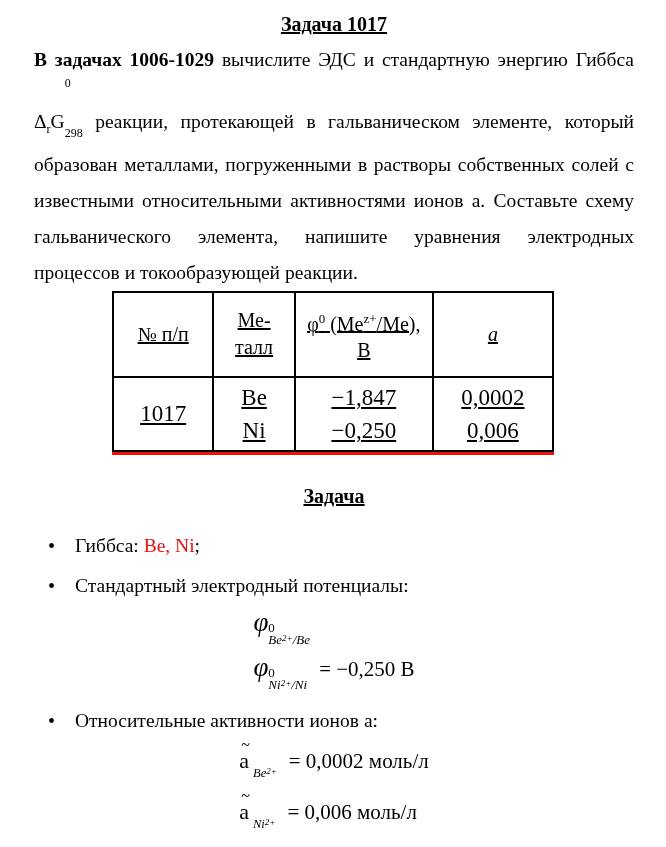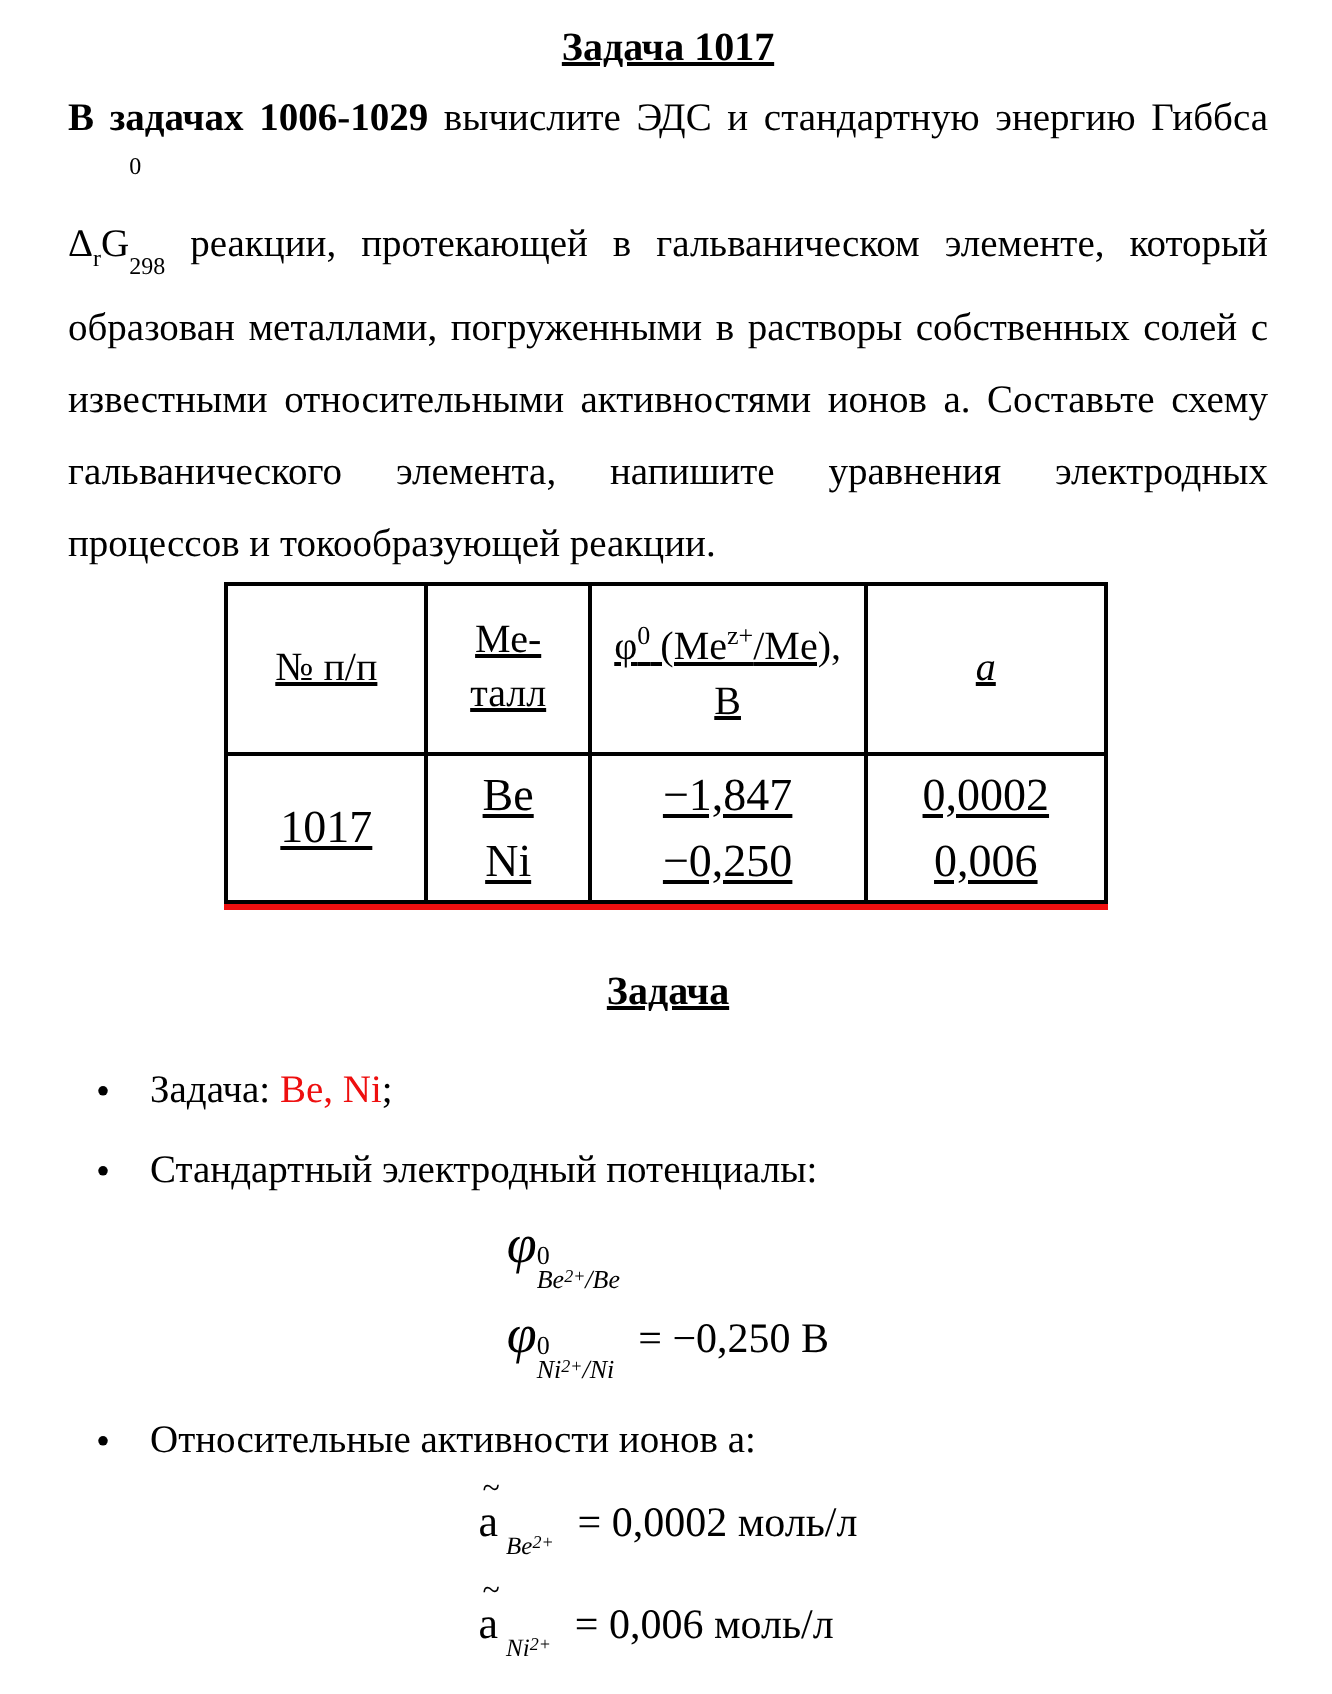--- a/index.html
+++ b/index.html
@@ -108,21 +108,21 @@
         </tr>
       </tbody>
     </table>
     <div class="red-line"></div>
   </div>
 
   <div class="sol-heading"><span class="u">Задача</span></div>
 
   <div class="bullet first">
     <span class="dot"></span>
-    <span class="btxt"><span>Задача: </span><span class="red">Be, Ni</span><span>;</span></span>
+    <span class="btxt"><span>Гиббса: </span><span class="red">Be, Ni</span><span>;</span></span>
   </div>
 
   <div class="bullet">
     <span class="dot"></span>
     <span class="btxt">Стандартный электродный потенциалы:</span>
   </div>
 
   <div class="eq-center">
     <div class="eq-stack">
       <div class="eq"><span class="phi">φ</span><span class="supsub"><span class="ss-top">0</span><span class="ss-bot"><span>Be</span><sup class="chg">2+</sup><span>/Be</span></span></span></div>

